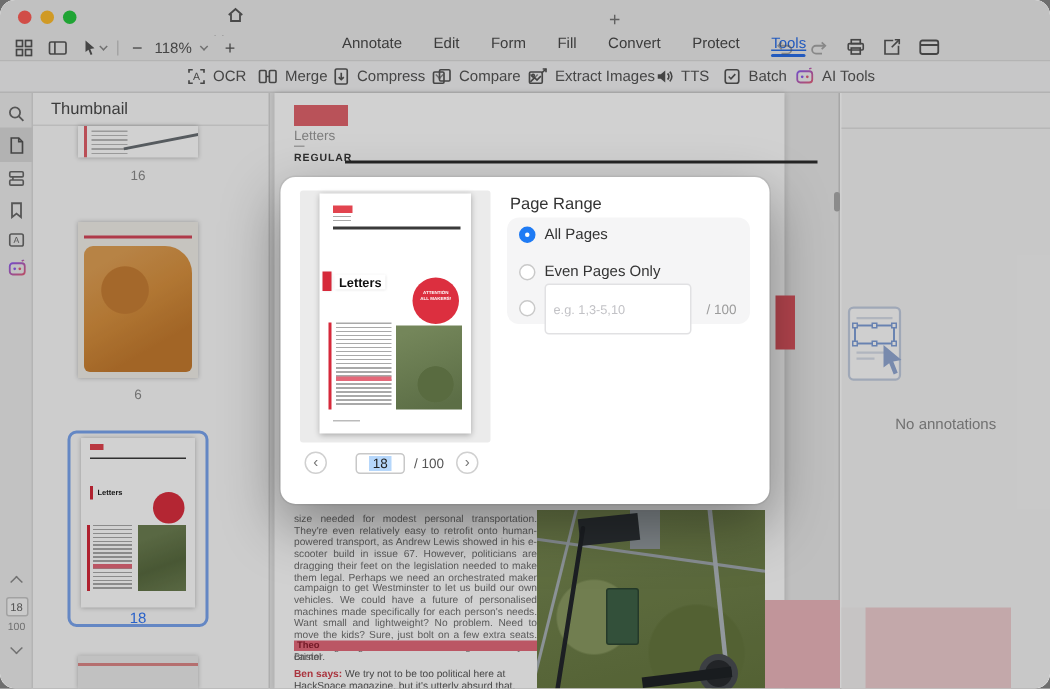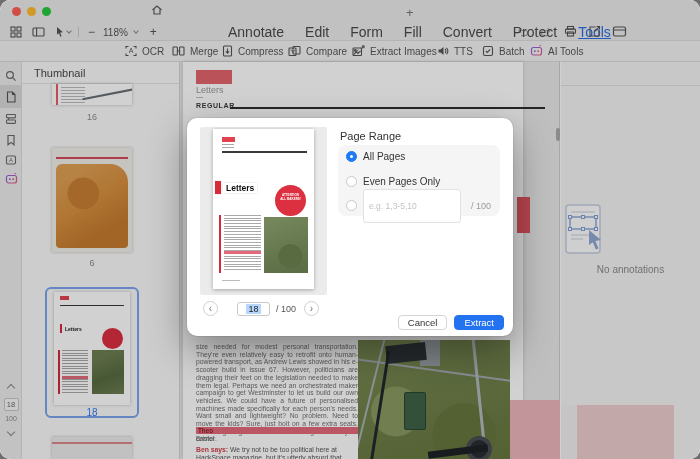--- a/index.html
+++ b/index.html
@@ -16,21 +16,21 @@
   #home-tab { position:absolute; left:142px; top:4px; height:20px; display:flex; align-items:center; gap:6px; color:#5a5a5a; font-size:11px;flex-direction:column; }
   #doc-tab { position:absolute; left:240px; top:3px; width:156px; height:21px; background:#f7f7f7; border-radius:6px 6px 0 0; display:flex; align-items:center; justify-content:center; gap:6px; font-size:10px; color:#4a4a4a; box-shadow:0 0 0 1px rgba(0,0,0,0.04); }
   #doc-tab .close { color:#888; font-size:11px; }
   #tab-add { position:absolute; left:406px; top:5px; font-size:13px; color:#777; }
 
   
   #toolbar2 { position:absolute; left:0; top:24px; width:700px; height:17px; background:#ececec; border-bottom:1px solid #dcdcdc; }
   .t2i { position:absolute; top:2px; display:flex; align-items:center; color:#555; }
   .vdiv { position:absolute; left:78px; top:3px; width:1px; height:10px; background:#c8c8c8; }
   #zoom-group { position:absolute; left:88px; top:1px; display:flex; align-items:center; gap:4px; color:#555; font-size:10px; }
-  #menus { position:absolute; left:228px; top:0; height:16px; display:flex; gap:21px; align-items:flex-start; font-size:14px; color:#4a4a4a; }
+  #menus { position:absolute; left:228px; top:0; height:16px; display:flex; gap:21px; align-items:flex-start; font-size:10px; color:#4a4a4a; }
   .menu-item { position:relative; }
   .menu-item.active { color:#2a6ee8;text-decoration:underline; }
   .menu-item.active::after { content:""; position:absolute; left:0; right:0; bottom:-3px; height:2px; background:#2a6ee8; border-radius:1px; }
   #right-icons { position:absolute; left:516px; top:1px; display:flex; gap:11px; align-items:center; }
   .dis { opacity:.45; }
 
   
   #toolbar3 { position:absolute; left:0; top:41px; width:700px; height:21px; background:#f3f3f4; border-bottom:1px solid #d9d9d9; }
   .tool { position:absolute; top:4px; display:flex; align-items:center; gap:5px; font-size:10px; color:#555; }
   .chev-sm { width:4px; height:4px; border-right:1.1px solid #8a8a8a; border-bottom:1.1px solid #8a8a8a; transform:rotate(45deg); margin-top:-2px; margin-left:2px; }
@@ -98,21 +98,21 @@
   .wheel { position:absolute; left:108px; top:96px; width:26px; height:26px; border-radius:50%; background:#2a2d30; border:4px solid #4a4e52; }
   .deck { position:absolute; left:70px; top:108px; width:60px; height:7px; background:#1f2326; transform:rotate(-7deg); }
   #pink-strip { position:absolute; left:330px; top:338px; width:50px; height:59px; background:#ecb6bc; }
   #red-strip { position:absolute; left:337px; top:135px; width:13px; height:36px; background:#dd5560; }
   #main-scrollthumb { position:absolute; left:376px; top:66px; width:4px; height:13px; border-radius:2px; background:#aaa; }
 
   
   #rightpanel { position:absolute; left:561px; top:62px; width:139px; height:397px; background:#f5f5f5; }
   #rp-divider { position:absolute; left:0; top:23px; width:100%; height:1px; background:#e0e0e0; }
   #rp-empty { position:absolute; left:0; top:140px; width:100%; text-align:center; }
-  #rp-empty-text { margin-top:6px; font-size:10px; color:#8a8a8a; }
+  #rp-empty-text { margin-top:20px; font-size:10px; color:#8a8a8a; }
   #rp-gutter { position:absolute; left:0; top:343px; width:16px; height:54px; background:#f2f0f0; }
   #rp-pink { position:absolute; left:16px; top:343px; width:97px; height:54px; background:#eecdd0; }
 
   
   #dim { position:absolute; inset:0; background:rgba(0,0,0,0.18); z-index:60; border-radius:10px; }
 
   
   #modal { position:absolute; left:187px; top:118px; width:326px; height:218px; background:#fff; border-radius:10px; z-index:100; box-shadow:0 14px 38px rgba(0,0,0,.38), 0 0 0 1px rgba(0,0,0,.06); }
   #preview { position:absolute; left:13px; top:9px; width:127px; height:168px; background:#ebebeb; border-radius:2px; }
   #pv-page { position:absolute; left:13px; top:2px; width:101px; height:160px; background:#fff; box-shadow:0 1px 4px rgba(0,0,0,.3); overflow:hidden; }
@@ -509,19 +509,15 @@
         <input id="range-input" placeholder="e.g. 1,3-5,10" style="">
         <span id="range-suffix">/ 100</span>
       </div>
     </div>
 
     <div class="nav-btn" id="nav-prev">‹</div>
     <div id="nav-input"><span>18</span></div>
     <div id="nav-suffix">/ 100</div>
     <div class="nav-btn" id="nav-next">›</div>
 
-    <div id="modal-footer">
-      <div class="btn" id="btn-cancel">Cancel</div>
-      <div class="btn" id="btn-extract">Extract</div>
-    </div>
   </div>
 
 </div>
 
 </body></html>

